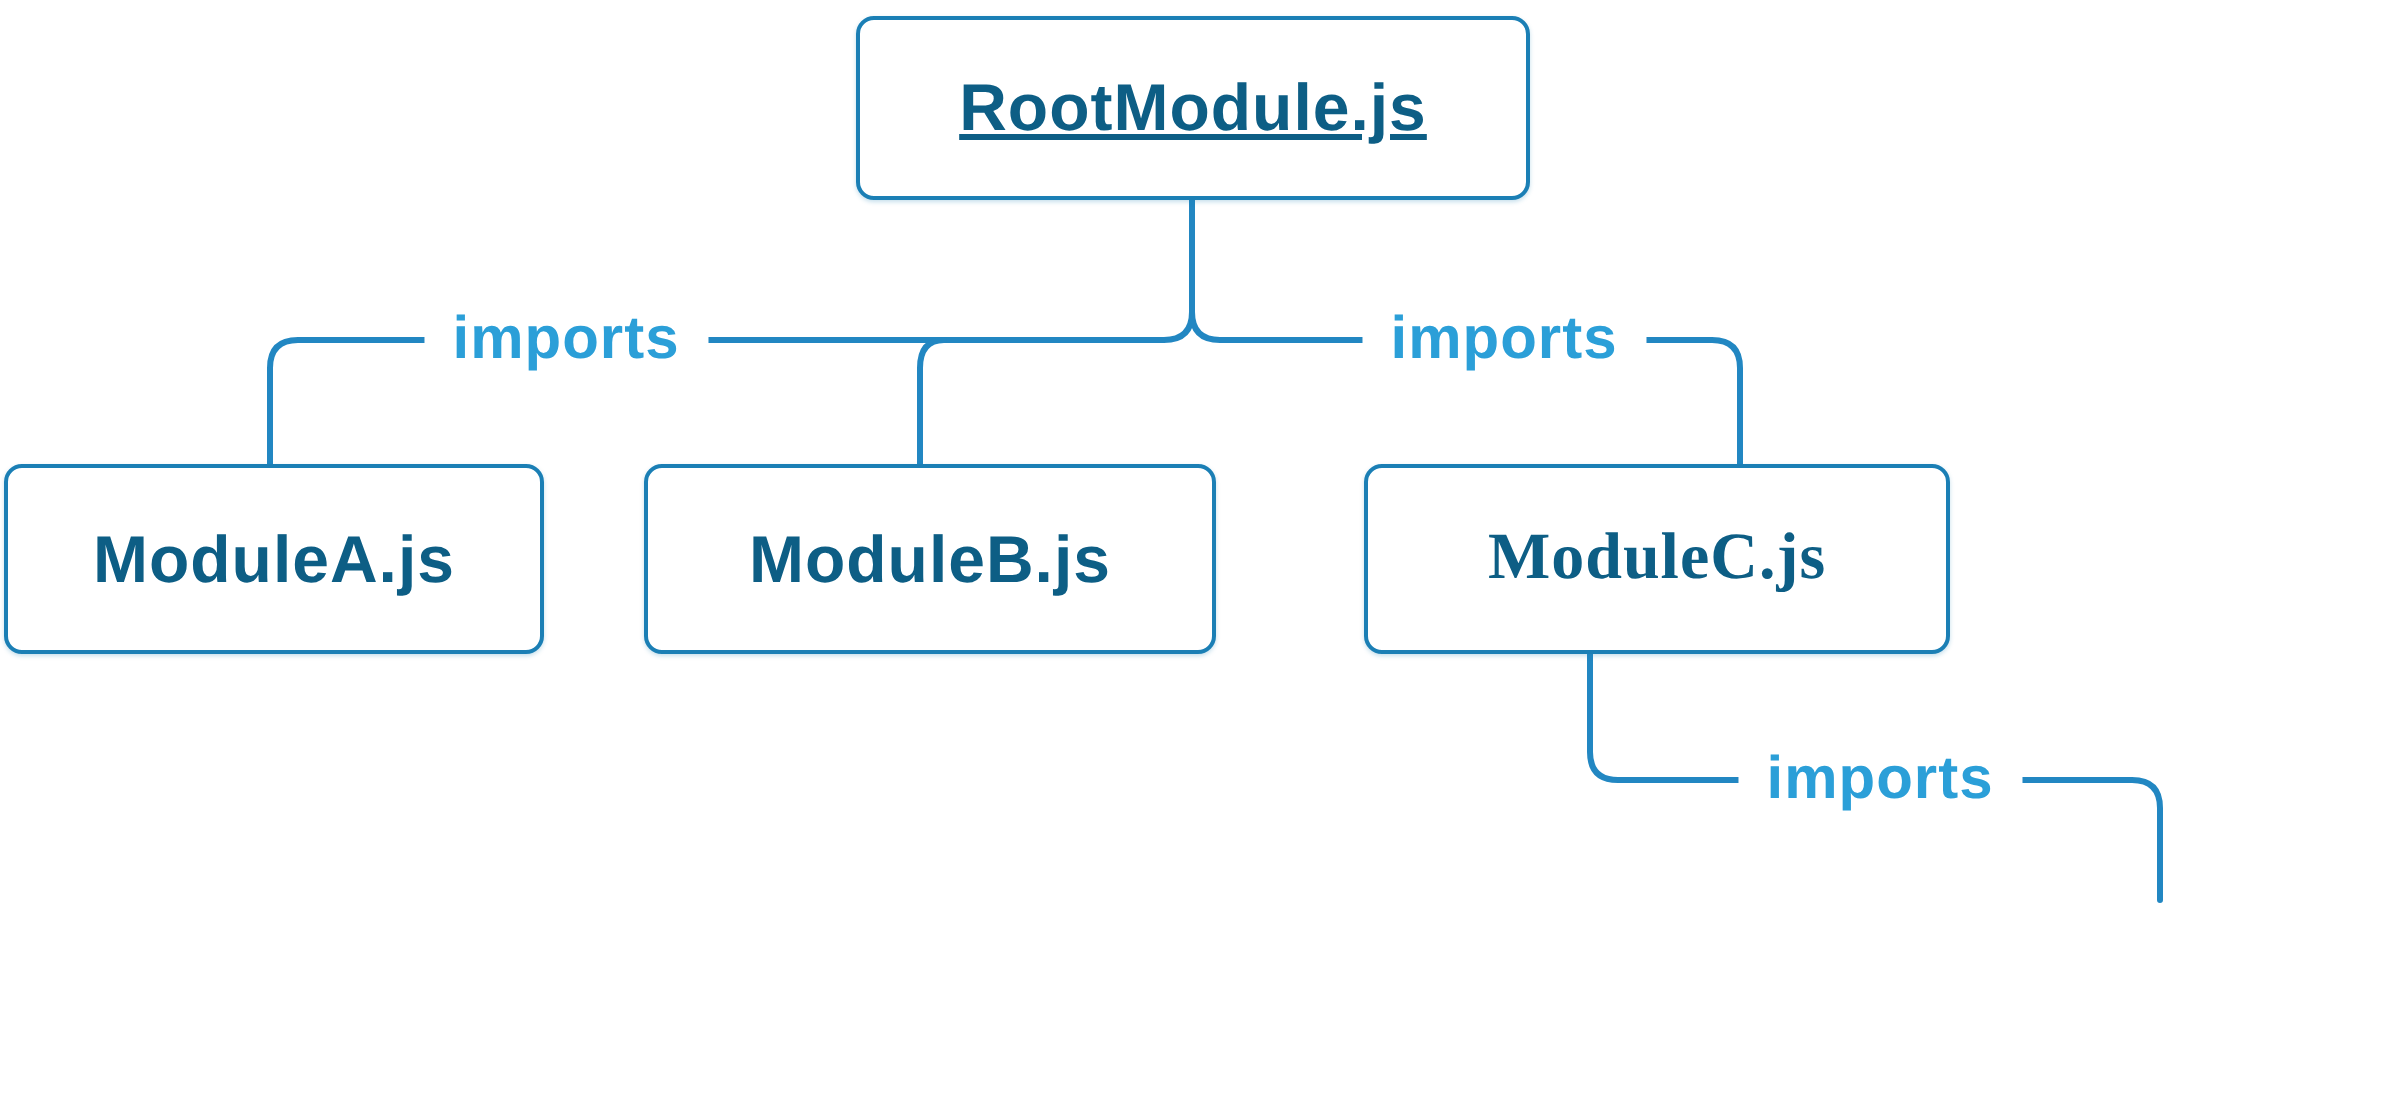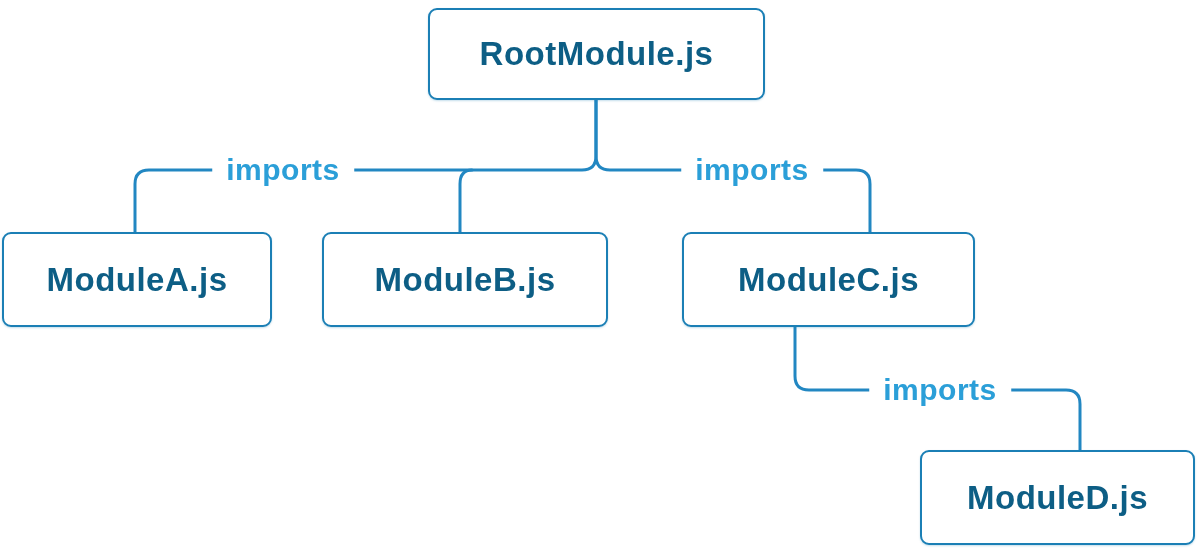--- a/index.html
+++ b/index.html
@@ -44,24 +44,24 @@
     background: #ffffff;
     border: 2.5px solid var(--color-node_border);
     border-radius: 9px;
     box-shadow: 0 1px 2px rgba(27,127,181,0.25);
     color: var(--color-node_text);
     font-size: 33px;
     font-weight: bold;
     letter-spacing: 0.5px;
     white-space: nowrap;
   }
-  .node-root     { left: 428px; top: 8px;   width: 337px; height: 92px; }
+  .node-root     { left: 428px; top: 8px;   width: 337px; height: 92px; text-decoration: underline; }
   .node-module-a { left: 2px;   top: 232px; width: 270px; height: 95px; }
   .node-module-b { left: 322px; top: 232px; width: 286px; height: 95px; }
-  .node-module-c { left: 682px; top: 232px; width: 293px; height: 95px; }
+  .node-module-c { left: 682px; top: 232px; width: 293px; height: 95px; font-family: Liberation Serif, serif; }
   .node-module-d { left: 920px; top: 450px; width: 275px; height: 95px; }
   .edge-label {
     position: absolute;
     transform: translate(-50%, -50%);
     background: var(--color-background);
     padding: 0 14px;
     color: var(--color-edge_label);
     font-size: 30px;
     font-weight: bold;
     letter-spacing: 0.5px;
@@ -96,23 +96,20 @@
   </div>
 
   <div class="node node-module-a">
     <span>ModuleA.js</span>
   </div>
 
   <div class="node node-module-c">
     <span>ModuleC.js</span>
   </div>
 
-  <div class="node node-module-d">
-    <span>ModuleD.js</span>
-  </div>
 
   <div class="edge-label edge-label-left">imports</div>
 
   <div class="edge-label edge-label-right">imports</div>
 
   <div class="edge-label edge-label-bottom">imports</div>
 
 </div>
 
 </body></html>

